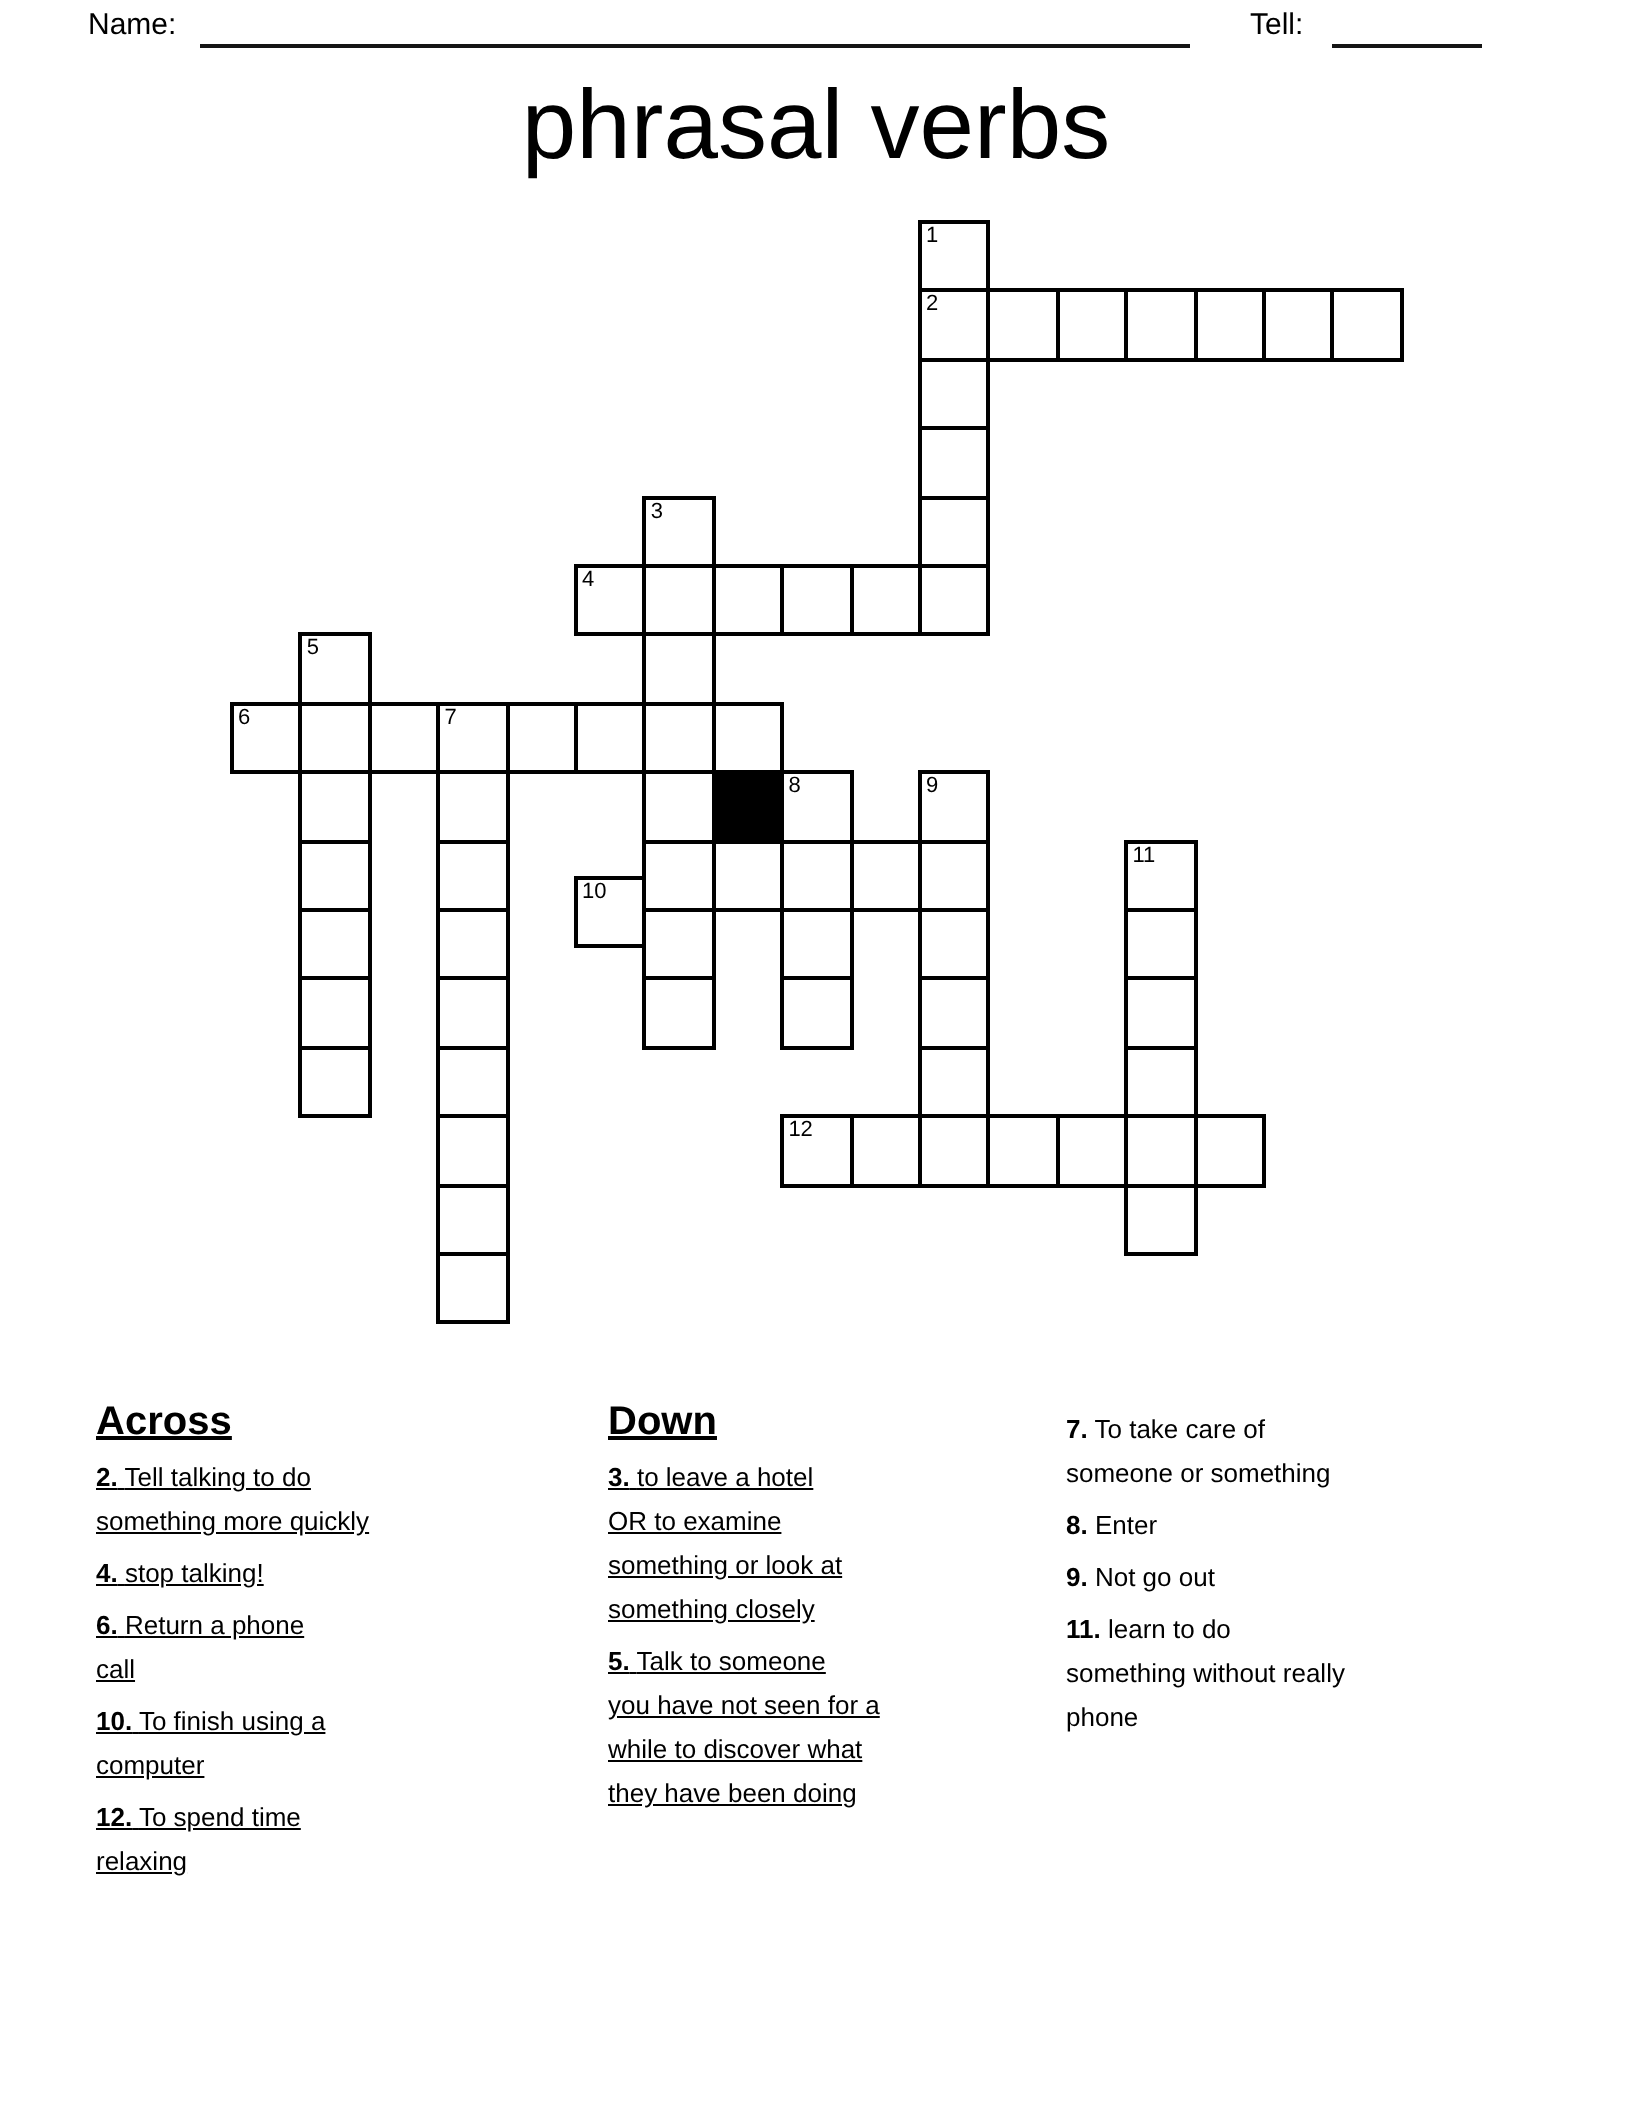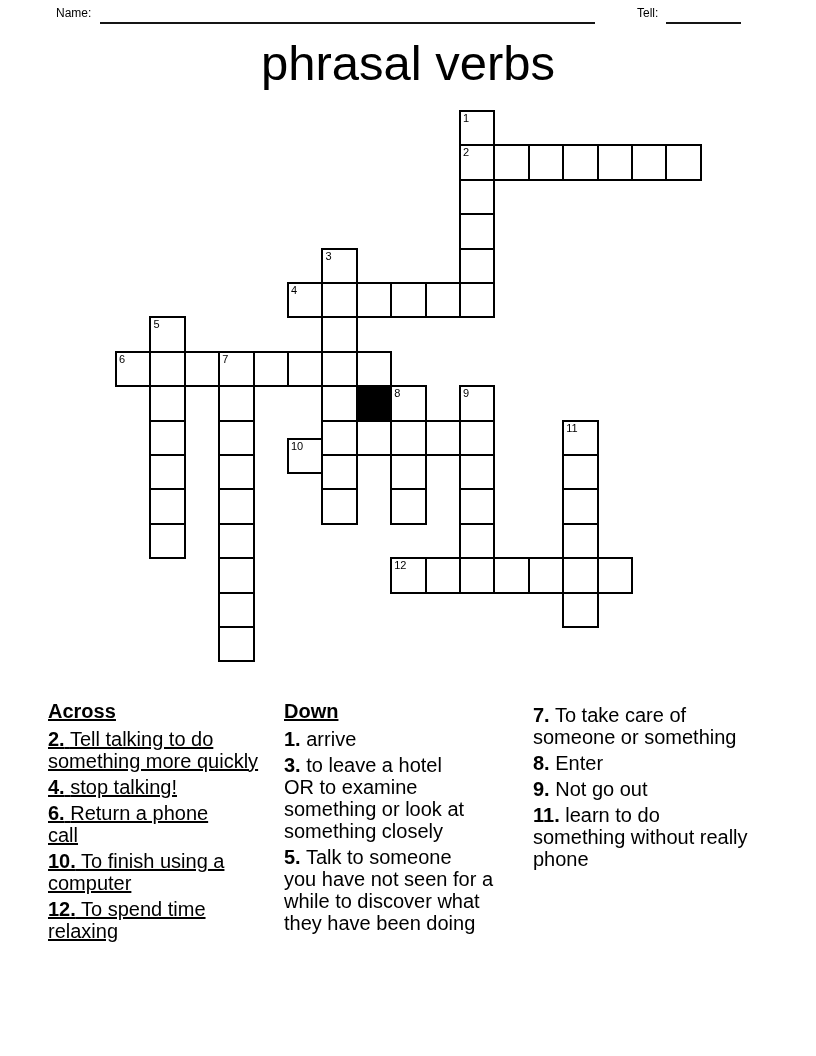--- a/index.html
+++ b/index.html
@@ -7,21 +7,21 @@
     position: relative;
     width: 816px;
     height: 1056px;
     background: #ffffff;
     font-family: "Liberation Sans", sans-serif;
     color: #000;
     overflow: hidden;
   }
 
   
-  .hdr-label { position: absolute; font-size: 12px; line-height: 20px; color: #000; margin-left: 12px; }
+  .hdr-label { position: absolute; font-size: 15px; line-height: 20px; color: #000; }
   .write-line { position: absolute; height: 20px; border-bottom: 2px solid #151515; }
 
   
   .title {
     position: absolute;
     top: 37px; left: 0; width: 816px;
     text-align: center;
     font-size: 49px;
     line-height: 1.1;
     font-weight: 400;
@@ -42,30 +42,30 @@
     position: absolute;
     top: 0; left: 2px;
     font-size: 11px;
     line-height: 13px;
     color: #000;
   }
 
   
   .clues-col { position: absolute; top: 700px; }
   .col-across { left: 48px;  width: 236px; text-decoration: underline; }
-  .col-down   { left: 284px; width: 238px; }
+  .col-down   { left: 304px; width: 238px; text-decoration: underline; }
   .col-down2  { left: 533px; width: 246px; padding-top: 4px; }
   .clue-heading {
     font-size: 20px;
     font-weight: 700;
     text-decoration: underline;
     line-height: 22px;
     margin: 0 0 6px 0;
   }
-  .clue { margin: 0 0 4px 0; font-size: 20px; line-height: 22px; }
+  .clue { margin: 0 0 4px 0; font-size: 13px; line-height: 22px; }
   .cnum { font-weight: 700; }
   .ctext { white-space: pre-line; }
 </style>
 </head>
 <body>
 
 <div class="page">
 
   <span class="hdr-label" style="left:44px; top:3px;">Name:</span>
   <div class="write-line" style="left:100px; top:2px; width:495px;"></div>
@@ -179,21 +179,20 @@
       <p class="clue"><span class="cnum">6.</span> <span class="ctext">Return a phone
 call</span></p>
       <p class="clue"><span class="cnum">10.</span> <span class="ctext">To finish using a
 computer</span></p>
       <p class="clue"><span class="cnum">12.</span> <span class="ctext">To spend time
 relaxing</span></p>
     </div>
 
   <div class="clues-col col-down">
     <p class="clue-heading">Down</p>
-  <p class="clue"><span class="cnum">1.</span> <span class="ctext">arrive</span></p>
       <p class="clue"><span class="cnum">3.</span> <span class="ctext">to leave a hotel
 OR to examine
 something or look at
 something closely</span></p>
       <p class="clue"><span class="cnum">5.</span> <span class="ctext">Talk to someone
 you have not seen for a
 while to discover what
 they have been doing</span></p>
     </div>
 

